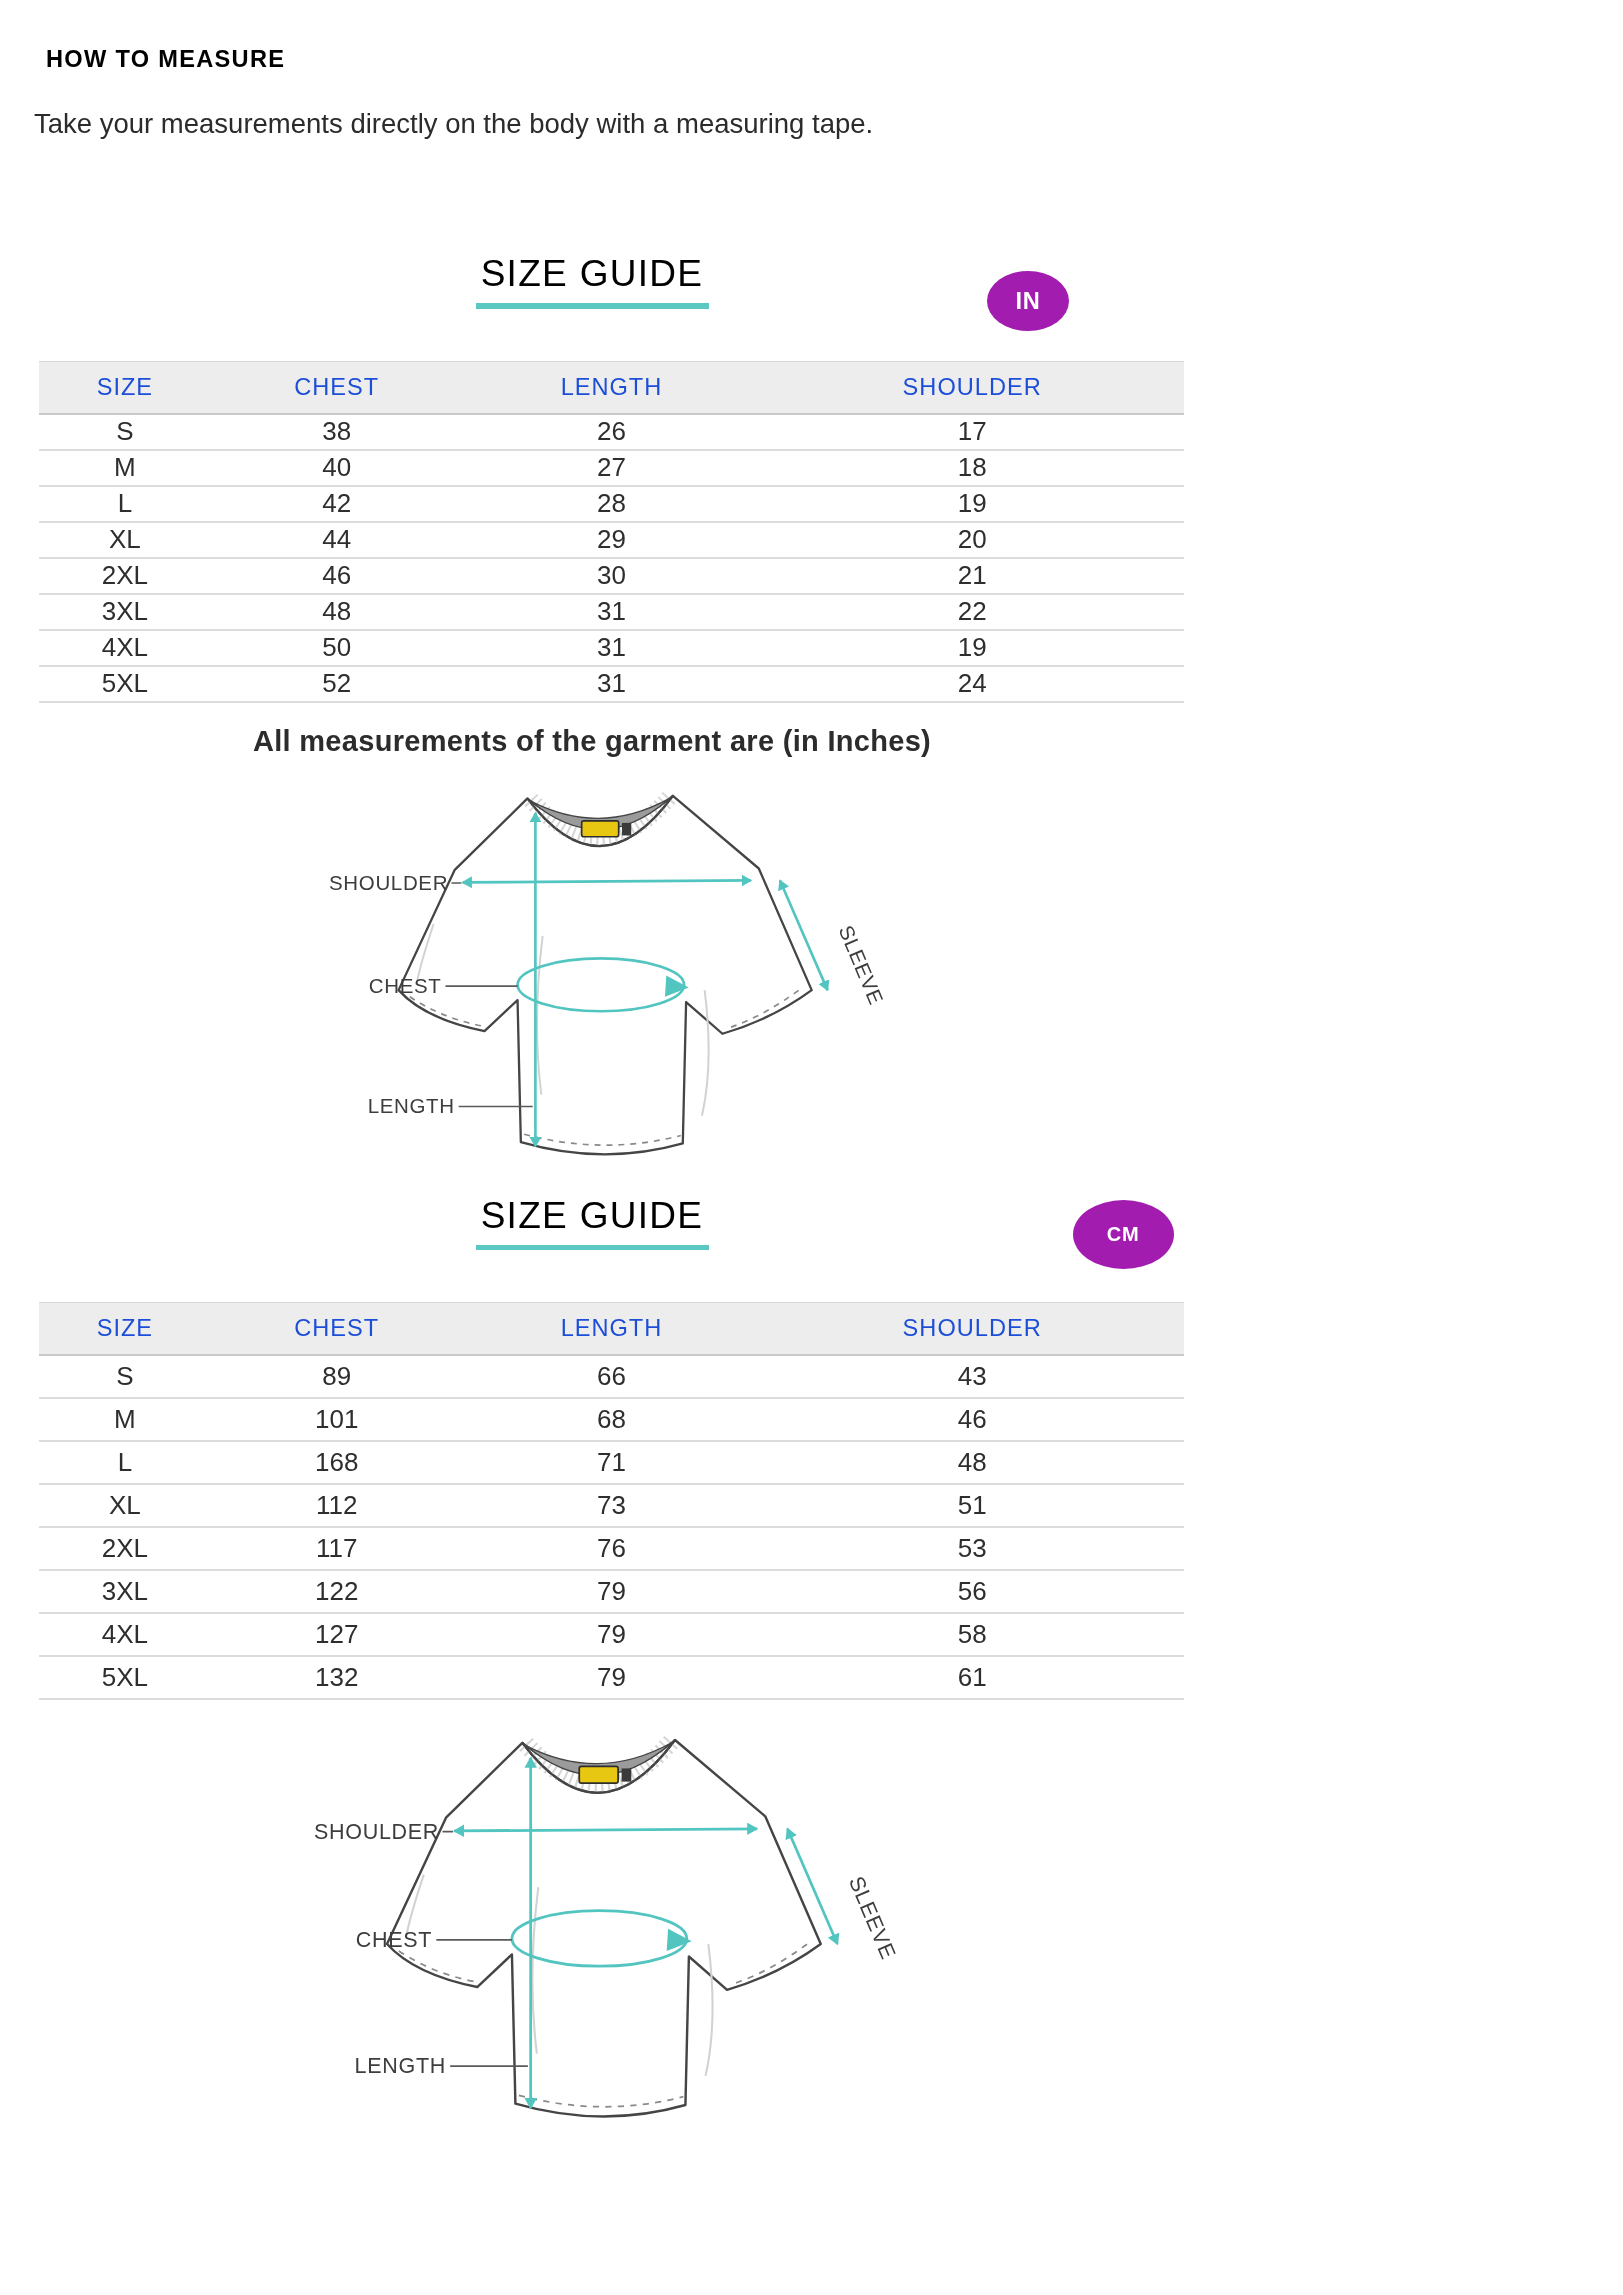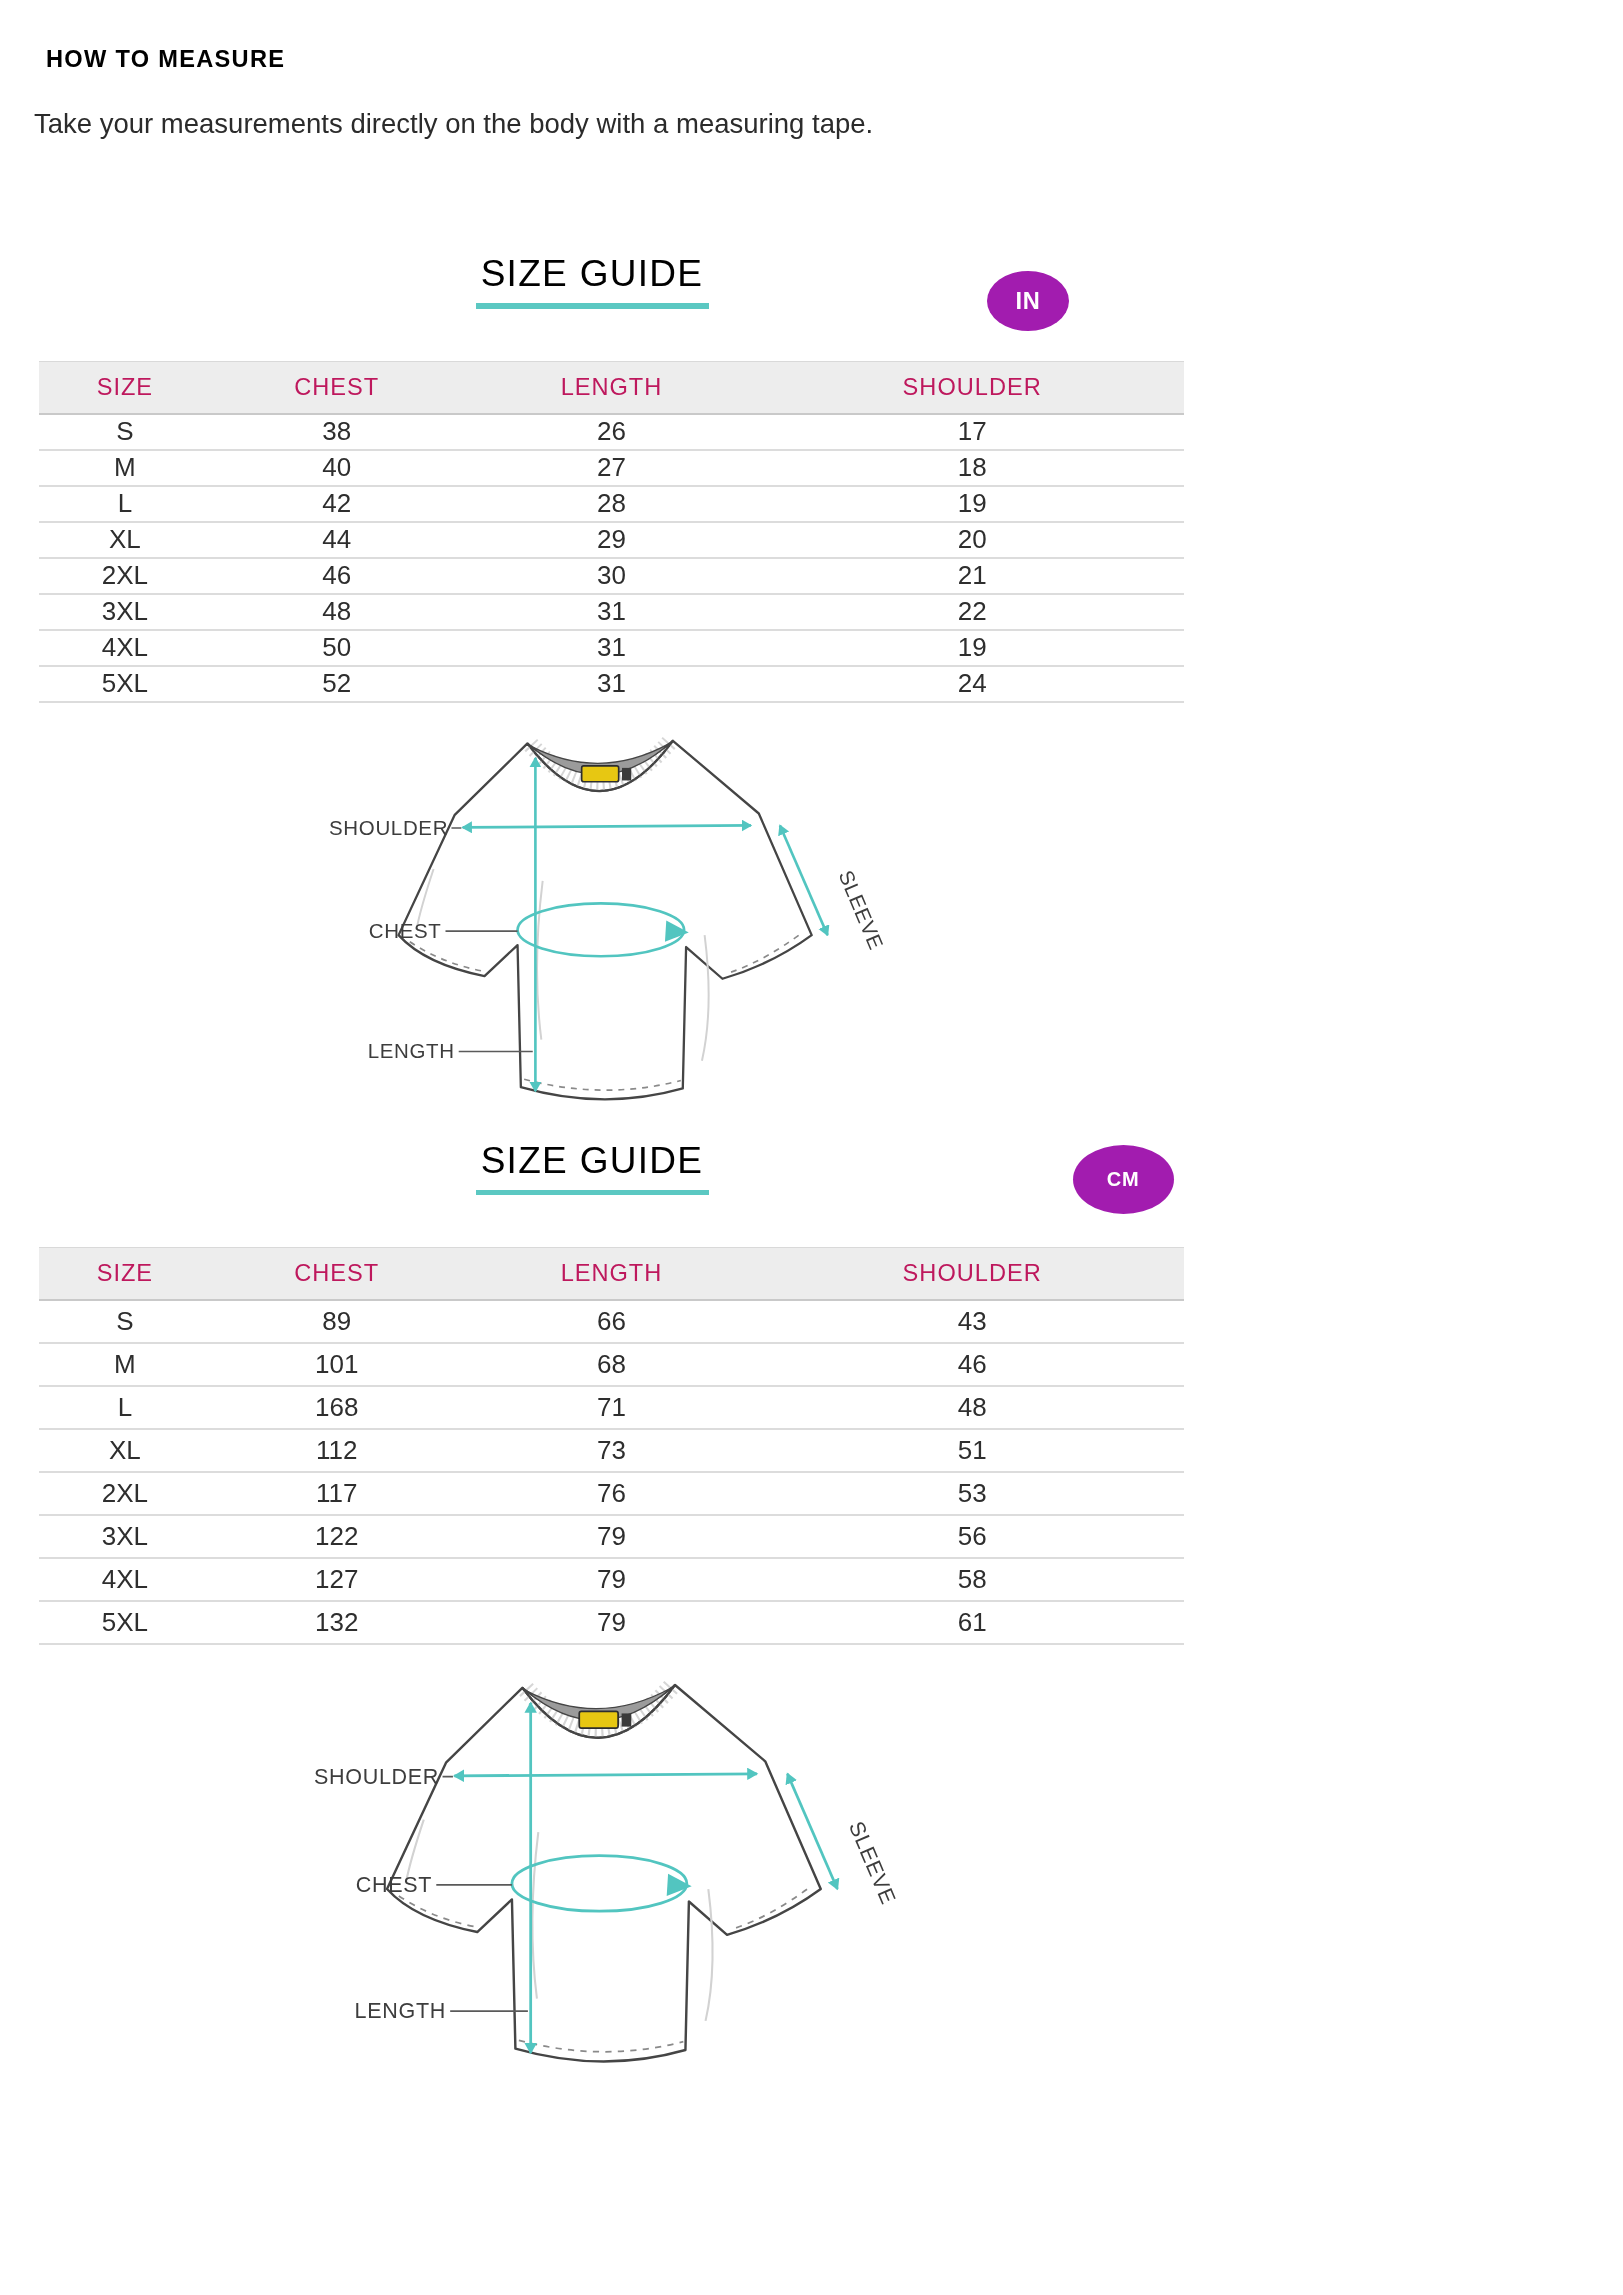--- a/index.html
+++ b/index.html
@@ -43,21 +43,21 @@
   .badge-in  { width:82px; height:60px;  right:115px; top:18.3px; font-size:23.6px; }
   .badge-cm  { width:101px; height:69px; right:10.5px;  top:5.2px;  font-size:20px; }
 
   table.size-table {
     width:1145px; margin-left:39px; border-collapse:collapse; table-layout:fixed;
   }
   table.size-table thead tr {
     background:#ededed;
   }
   table.size-table th {
-    font-size:23.6px; font-weight:400; letter-spacing:1px; color:#be185d;
+    font-size:23.6px; font-weight:400; letter-spacing:1px; color:#1d4ed8;
     height:52px; text-align:center;
     border-top:1.3px solid #d9d9d9; border-bottom:2px solid #c9c9c9;
   }
   table.size-table td {
     font-size:26px; font-weight:400; color:#2e2e2e;
     text-align:center; border-bottom:2px solid #dcdcdc;
   }
   .t-in td { height:36px; }
   .t-cm td { height:43px; }
   table.size-table th:nth-child(1), table.size-table td:nth-child(1){ width:15%; }
@@ -160,20 +160,21 @@
           </tr>
           <tr>
             <td>5XL</td>
             <td>52</td>
             <td>31</td>
             <td>24</td>
           </tr>
         </tbody>
     </table>
 
+    <div class="caption caption-in">All measurements of the garment are (in Inches)</div>
 
     <svg class="diagram diagram-1" viewBox="0 0 1000 620">
       <defs>
         <marker id="ah" markerWidth="20" markerHeight="20" refX="14" refY="9" orient="auto-start-reverse" markerUnits="userSpaceOnUse">
           <path d="M0,0 L16,9 L0,18 Z" fill="#52c5c0"></path>
         </marker>
       </defs>
 
       <path class="shirt-outline" d="M250,148 L360,40 Q470,186 580,36 L710,146 L790,330 Q730,374 655,396 L600,348 L595,562 Q475,596 350,560 L345,345 L295,392 Q205,374 165,330 Z"></path>
 

